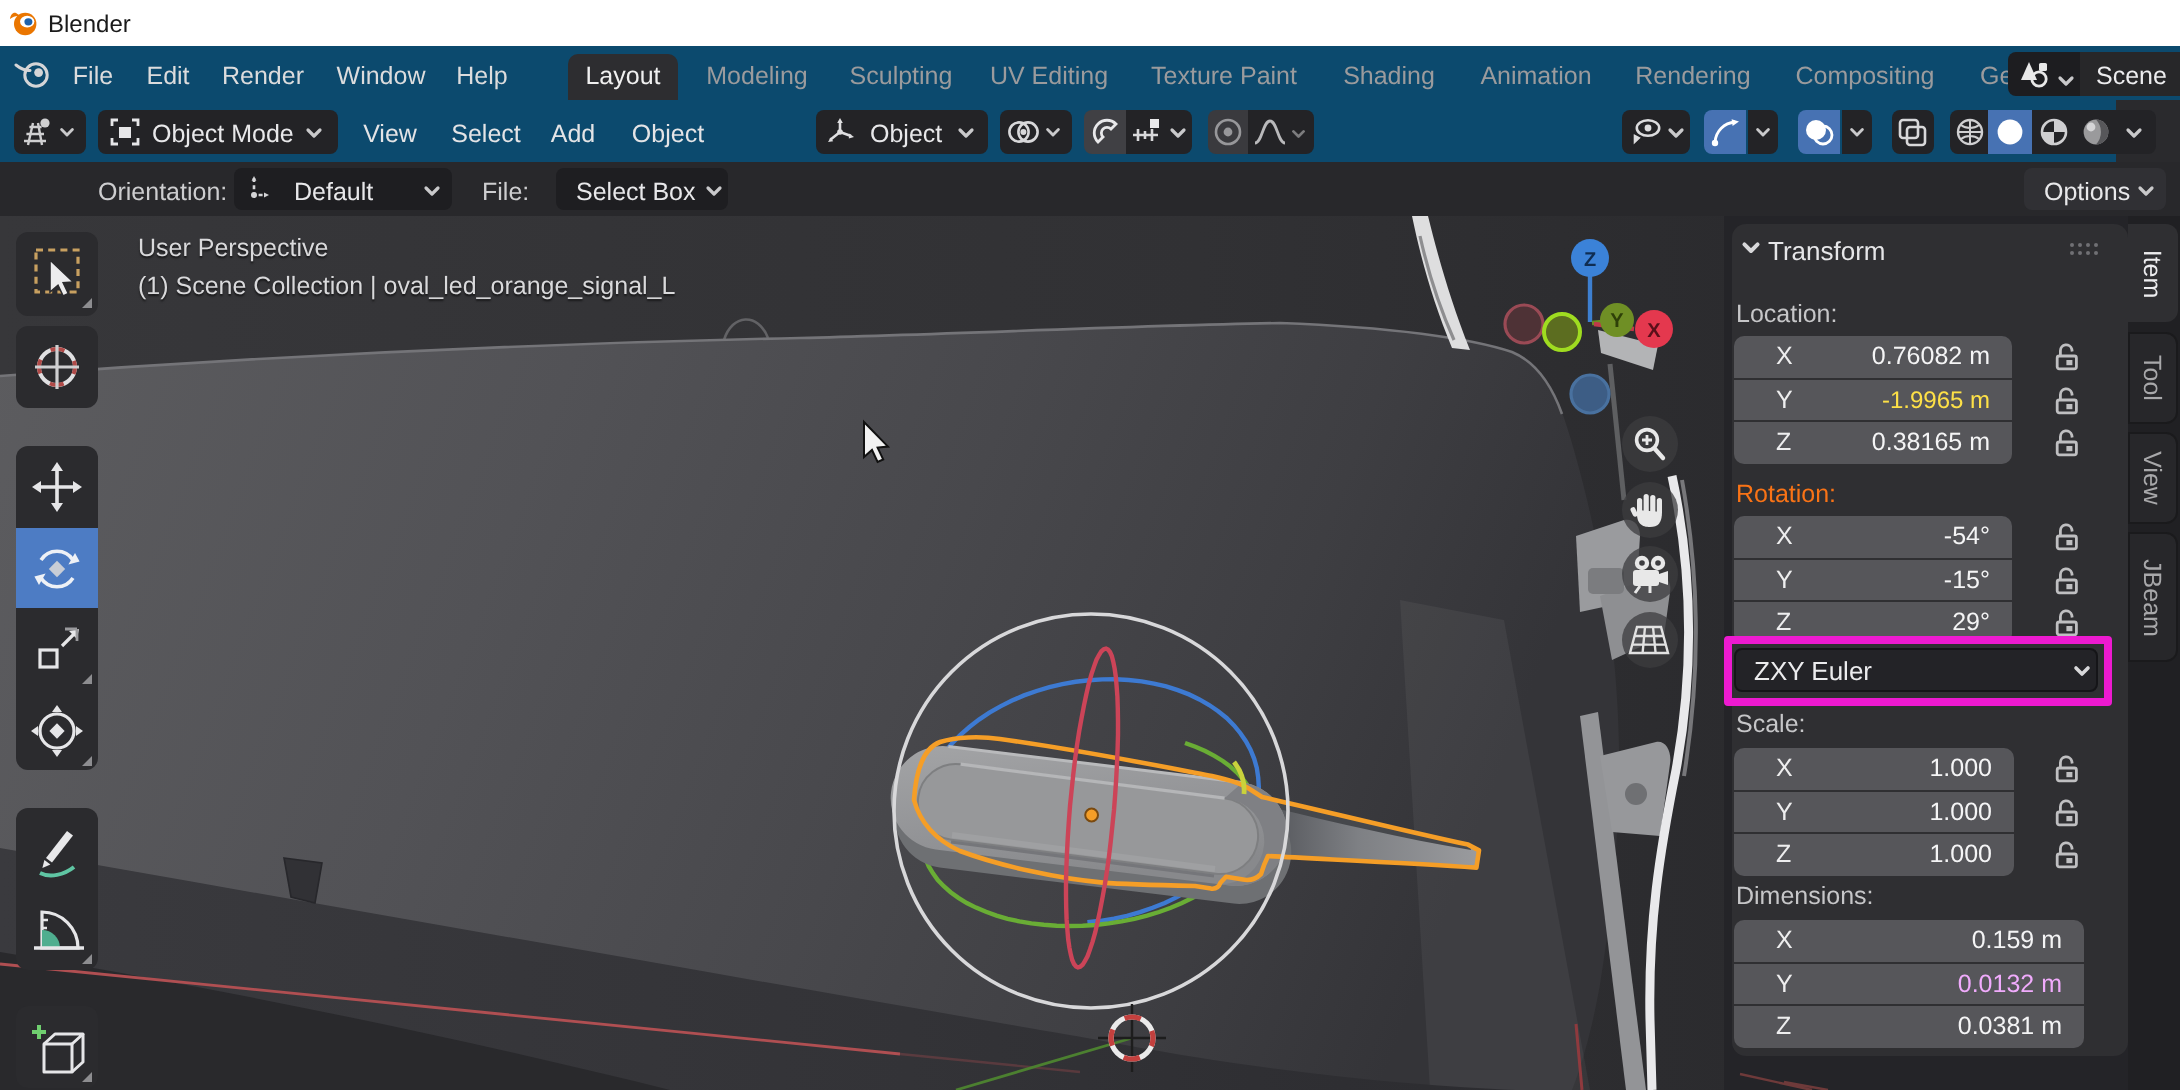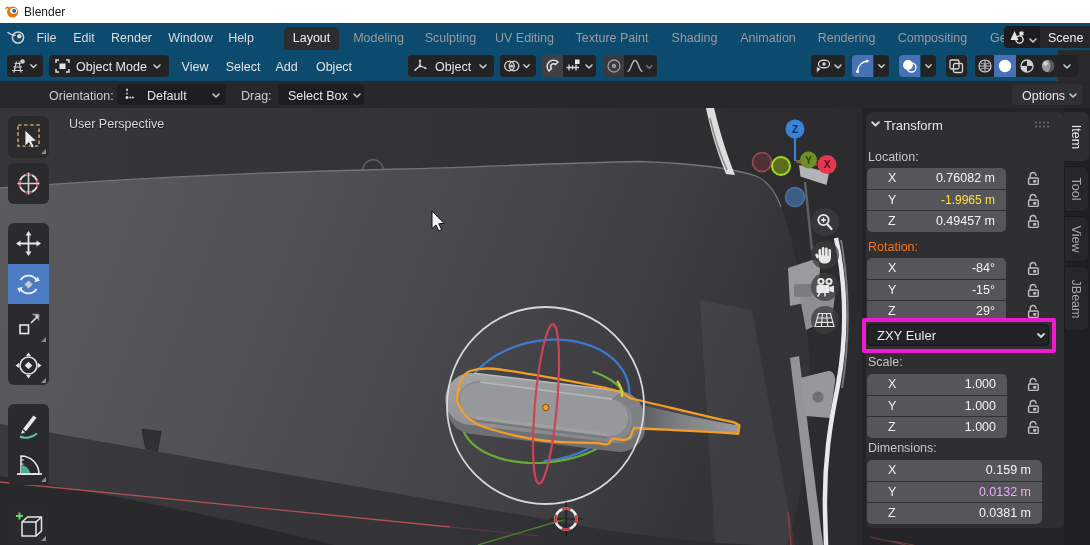--- a/index.html
+++ b/index.html
@@ -119,20 +119,21 @@
 <path d="M 829.5,287 L 834,285.5 L 834,292.5 L 829.5,291 Z"></path>
 <path d="M 820,293 L 817.5,296.5 M 825,293 L 825,296.5" stroke="#e8e8e8" stroke-width="1.5"></path>
       </g>
 <g stroke="#e2e2e2" stroke-width="1.2" fill="none">
 <path d="M 818.5,313.5 L 830.5,313.5 L 834,326.5 L 815,326.5 Z"></path>
 <path d="M 822.5,313.5 L 821.3,326.5 M 826.5,313.5 L 827.8,326.5"></path>
 <path d="M 817.3,318 L 831.8,318 M 816,322.3 L 833,322.3"></path>
       </g>
 </svg>
 <div class="txt" style="left:69px;top:117px;font-size:12.5px;color:#d9d9db;text-shadow:0 1px 1px rgba(0,0,0,0.6)">User Perspective</div>
+<div class="txt" style="left:69px;top:135.5px;font-size:12.5px;color:#d9d9db;text-shadow:0 1px 1px rgba(0,0,0,0.6)">(1) Scene Collection | oval_led_orange_signal_L</div>
 <svg class="abs" style="left:428px;top:209px" width="20" height="24" viewBox="0 0 20 24">
 <path d="M 4,2 L 4,19.5 L 8,16 L 10.8,22 L 13.6,20.7 L 10.8,14.8 L 16,14.3 Z" fill="#f2f2f2" stroke="#111" stroke-width="1"></path>
     </svg>
 <div class="abs" style="left:0;top:0;width:1090px;height:23px;background:#ffffff">
 <svg class="abs" style="left:4px;top:4px" width="15" height="15" viewBox="0 0 15 15">
 <path d="M 1,5.5 C 3,4 5,3.5 7,4.5 L 4,2.5 C 2.5,2 1.2,3.5 1,5.5 Z" fill="#ea7600"></path>
 <circle cx="8.6" cy="8" r="5.6" fill="#ea7600"></circle>
 <ellipse cx="9.6" cy="6.8" rx="3.6" ry="2.9" fill="#ffffff"></ellipse>
 <ellipse cx="10.2" cy="6.9" rx="2" ry="1.8" fill="#1e62ab"></ellipse>
 </svg>
@@ -313,21 +314,21 @@
 <path d="M 5,2 L 5,10.5 L 10,10.5" stroke-dasharray="2,1.6"></path>
         </g>
 <path d="M 5,1 L 3.8,3.4 L 6.2,3.4 Z" fill="#d5d5d7"></path>
 <path d="M 12.5,10.5 L 10,9.2 L 10,11.8 Z" fill="#d5d5d7"></path>
 <circle cx="5" cy="10.5" r="1.5" fill="#d5d5d7"></circle>
       </svg>
 <div class="txt" style="left:147px;top:7.5px;font-size:12.5px;color:#e8e8ea">Default</div>
 <svg style="position:absolute;left:211px;top:11px" width="10.0" height="7.0" viewBox="0 0 10 7">
         <path d="M2,2 L5,5 L8,2" fill="none" stroke="#c9c9cb" stroke-width="1.6" stroke-linecap="round" stroke-linejoin="round"></path>
       </svg>
-<div class="txt" style="left:241px;top:7.5px;font-size:12.5px;color:#cdcdcf">Drag:</div>
+<div class="txt" style="left:241px;top:7.5px;font-size:12.5px;color:#cdcdcf">File:</div>
 <div class="abs" style="left:278px;top:3px;width:86px;height:21px;background:#1e1e21;border-radius:4px"></div>
 <div class="txt" style="left:288px;top:7.5px;font-size:12.5px;color:#e8e8ea">Select Box</div>
 <svg style="position:absolute;left:352px;top:11px" width="10.0" height="7.0" viewBox="0 0 10 7">
         <path d="M2,2 L5,5 L8,2" fill="none" stroke="#c9c9cb" stroke-width="1.6" stroke-linecap="round" stroke-linejoin="round"></path>
       </svg>
 <div class="abs" style="left:1012px;top:3px;width:71px;height:21px;background:#303034;border-radius:4px"></div>
 <div class="txt" style="left:1022px;top:7.5px;font-size:12.5px;color:#e8e8ea">Options</div>
 <svg style="position:absolute;left:1068px;top:11px" width="10.0" height="7.0" viewBox="0 0 10 7">
         <path d="M2,2 L5,5 L8,2" fill="none" stroke="#c9c9cb" stroke-width="1.6" stroke-linecap="round" stroke-linejoin="round"></path>
       </svg>
@@ -441,31 +442,31 @@
         <div class="txt" style="left:21px;top:3.2px;font-size:12.5px;color:#eeeeef">Y</div>
         <div class="txt" style="right:11px;top:3.2px;font-size:12px;color:#fde047">-1.9965 m</div>
       </div>
 <svg style="position:absolute;left:164px;top:84.5px" width="16" height="15" viewBox="0 0 16 15">
         <path d="M4.2,7 L4.2,4.4 A2.9,2.9 0 0 1 9.9,3.6 L10.1,4.8" fill="none" stroke="#bfbfc1" stroke-width="1.4"></path>
         <rect x="2.6" y="7" width="9.6" height="6.4" rx="1" fill="none" stroke="#bfbfc1" stroke-width="1.4"></rect>
         <rect x="7.2" y="9" width="3" height="2.6" fill="#bfbfc1"></rect>
       </svg>
 <div class="abs" style="left:5px;top:103.0px;width:139px;height:20.5px;background:#56565a;border-radius:0 0 5px 5px">
         <div class="txt" style="left:21px;top:3.2px;font-size:12.5px;color:#eeeeef">Z</div>
-        <div class="txt" style="right:11px;top:3.2px;font-size:12.5px;color:#f4f4f5">0.49457 m</div>
+        <div class="txt" style="right:11px;top:3.2px;font-size:12.5px;color:#f4f4f5">0.38165 m</div>
       </div>
 <svg style="position:absolute;left:164px;top:106.0px" width="16" height="15" viewBox="0 0 16 15">
         <path d="M4.2,7 L4.2,4.4 A2.9,2.9 0 0 1 9.9,3.6 L10.1,4.8" fill="none" stroke="#bfbfc1" stroke-width="1.4"></path>
         <rect x="2.6" y="7" width="9.6" height="6.4" rx="1" fill="none" stroke="#bfbfc1" stroke-width="1.4"></rect>
         <rect x="7.2" y="9" width="3" height="2.6" fill="#bfbfc1"></rect>
       </svg>
 <div class="txt" style="left:6px;top:132px;font-size:12.5px;color:#f97316">Rotation:</div>
 <div class="abs" style="left:5px;top:150.0px;width:139px;height:20.5px;background:#56565a;border-radius:5px 5px 0 0">
         <div class="txt" style="left:21px;top:3.2px;font-size:12.5px;color:#eeeeef">X</div>
-        <div class="txt" style="right:11px;top:3.2px;font-size:12.5px;color:#f4f4f5">-84°</div>
+        <div class="txt" style="right:11px;top:3.2px;font-size:12.5px;color:#f4f4f5">-54°</div>
       </div>
 <svg style="position:absolute;left:164px;top:153.0px" width="16" height="15" viewBox="0 0 16 15">
         <path d="M4.2,7 L4.2,4.4 A2.9,2.9 0 0 1 9.9,3.6 L10.1,4.8" fill="none" stroke="#bfbfc1" stroke-width="1.4"></path>
         <rect x="2.6" y="7" width="9.6" height="6.4" rx="1" fill="none" stroke="#bfbfc1" stroke-width="1.4"></rect>
         <rect x="7.2" y="9" width="3" height="2.6" fill="#bfbfc1"></rect>
       </svg>
 <div class="abs" style="left:5px;top:171.5px;width:139px;height:20.5px;background:#56565a;border-radius:0">
         <div class="txt" style="left:21px;top:3.2px;font-size:12.5px;color:#eeeeef">Y</div>
         <div class="txt" style="right:11px;top:3.2px;font-size:12.5px;color:#f4f4f5">-15°</div>
       </div>

